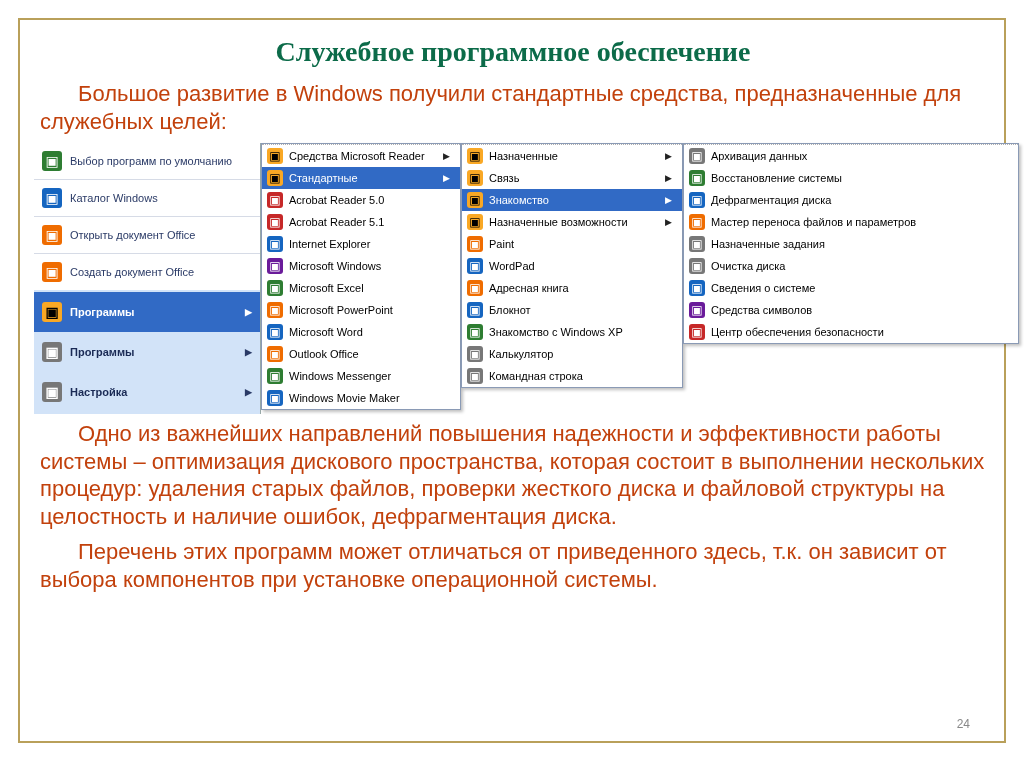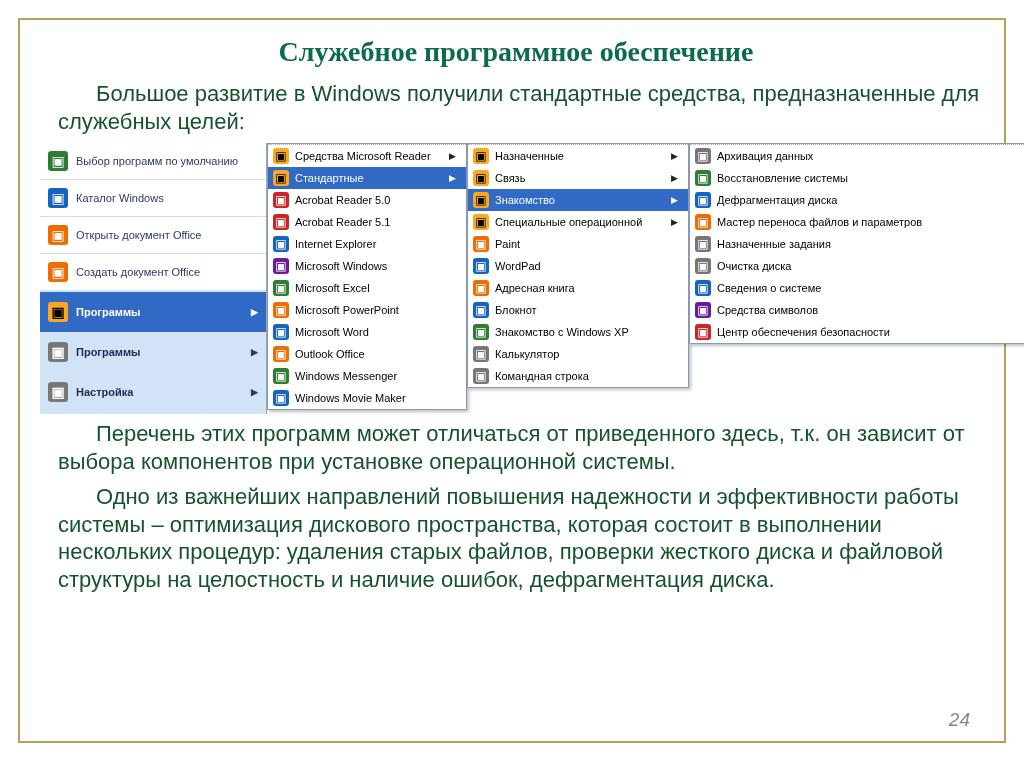--- a/index.html
+++ b/index.html
@@ -9,46 +9,45 @@
     font-family: Arial, "Helvetica Neue", sans-serif;
     width: 1024px;
     height: 767px;
     box-sizing: border-box;
     position: relative;
   }
   .slide-border {
     position: absolute;
     inset: 18px 18px 24px 18px;
     border: 2px solid #b9a05a;
-    padding: 12px 18px 10px 26px;
+    padding: 12px 18px 10px 20px;
   }
   h1.title {
     margin: 4px 0 12px 0;
     text-align: center;
     color: #0c6b49;
     font-family: "Times New Roman", serif;
     font-size: 28px;
     font-weight: bold;
   }
   .body-text {
-    color: #14532d;
+    color: #c2410c;
     font-size: 22px;
     line-height: 1.25;
-    margin: 0 0 8px 12px;
+    margin: 0 0 8px 0;
   }
   .indent {
     text-indent: 38px;
   }
   .pagenum {
     position: absolute;
     right: 34px;
     bottom: 10px;
     color: #888;
-    font-size: 19px;
-    font-style: italic;
+    font-size: 12px;
   }
 
   
   .menushot {
     margin: 2px 0 6px -6px;
     display: flex;
     align-items: flex-start;
     font-family: Tahoma, Arial, sans-serif;
     font-size: 11px;
     user-select: none;
@@ -257,21 +256,21 @@
             <span>Связь</span>
             <span class="arrow">▶</span>
           </div>
           <div class="mi hl">
             <span class="ic yellow">▣</span>
             <span>Знакомство</span>
             <span class="arrow">▶</span>
           </div>
           <div class="mi">
             <span class="ic yellow">▣</span>
-            <span>Специальные операционной</span>
+            <span>Назначенные возможности</span>
             <span class="arrow">▶</span>
           </div>
           <div class="mi">
             <span class="ic orange">▣</span>
             <span>Paint</span>
           </div>
           <div class="mi">
             <span class="ic blue">▣</span>
             <span>WordPad</span>
           </div>
@@ -335,17 +334,17 @@
           </div>
           <div class="mi">
             <span class="ic red">▣</span>
             <span>Центр обеспечения безопасности</span>
           </div>
         </div>
     </div>
 
   </div>
 
+  <p class="body-text indent">Одно из важнейших направлений повышения надежности и эффективности работы системы – оптимизация дискового пространства, которая состоит в выполнении нескольких процедур: удаления старых файлов, проверки жесткого диска и файловой структуры на целостность и наличие ошибок, дефрагментация диска.</p>
   <p class="body-text indent">Перечень этих программ может отличаться от приведенного здесь, т.к. он зависит от выбора компонентов при установке операционной системы.</p>
-  <p class="body-text indent">Одно из важнейших направлений повышения надежности и эффективности работы системы – оптимизация дискового пространства, которая состоит в выполнении нескольких процедур: удаления старых файлов, проверки жесткого диска и файловой структуры на целостность и наличие ошибок, дефрагментация диска.</p>
 
   <div class="pagenum">24</div>
 </div>
 
 </body></html>

